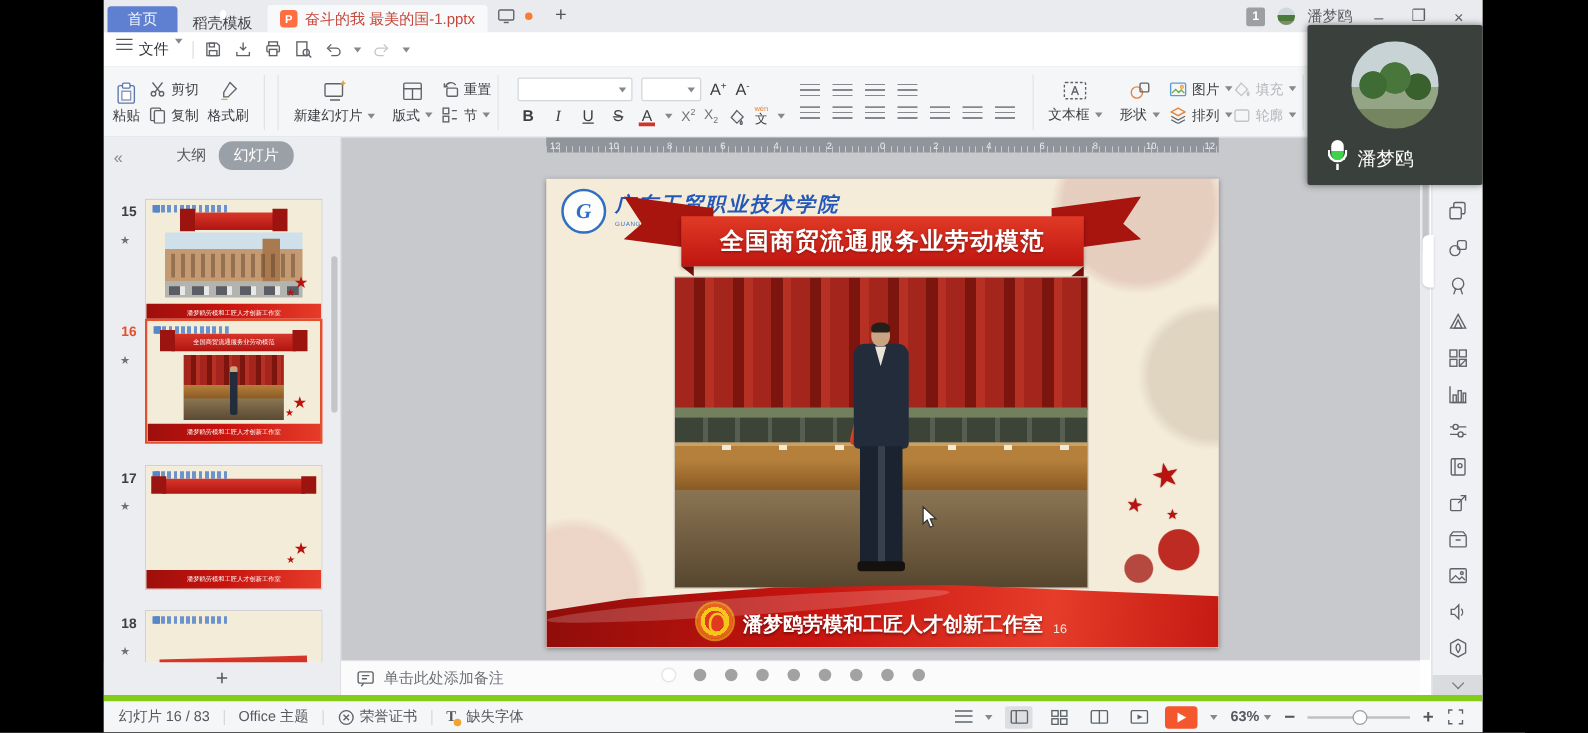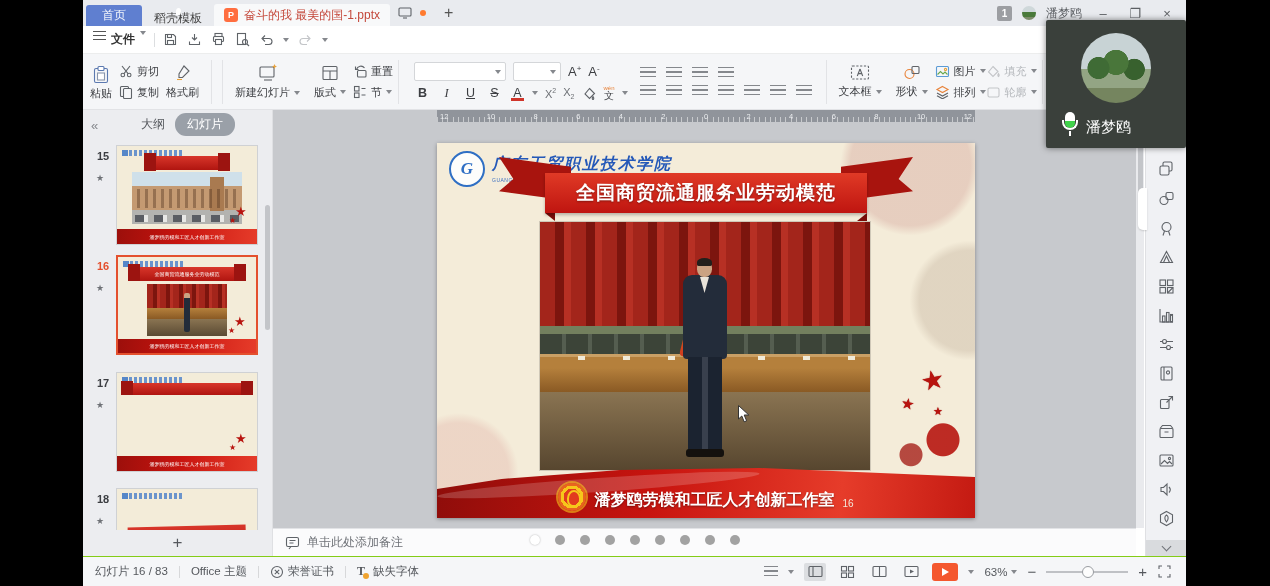--- a/index.html
+++ b/index.html
@@ -18,21 +18,21 @@
 .tab-extra{display:flex;align-items:center;gap:8px;margin-left:8px;color:#8a8d92;}
 .unsaved-dot{width:6px;height:6px;border-radius:50%;background:#ff7a2f;}
 .tab-plus{font-size:16px;color:#555;margin-left:10px;}
 .tb-right{position:absolute;right:0;top:0;height:26px;display:flex;align-items:center;gap:10px;padding-right:8px;}
 .badge1{width:15px;height:15px;background:#9c9ea2;border-radius:2px;color:#fff;font-size:10px;font-weight:bold;display:flex;align-items:center;justify-content:center;}
 .avatar-sm{width:14px;height:14px;border-radius:50%;background:linear-gradient(#cfd8da 0 42%,#4a7a3a 42% 80%,#7d8c6a 80%);}
 .tb-user{font-size:12px;color:#5c5f63;}
 .wc{width:22px;text-align:center;color:#5c5f63;font-size:13px;}
 
 .menubar{position:absolute;left:0;top:26px;width:1103px;height:28px;background:#fff;border-bottom:1px solid #eceded;display:flex;align-items:center;font-size:12px;color:#333;}
-.m-file{display:flex;gap:5px;margin-left:10px;font-weight:bold;}
+.m-file{display:flex;gap:5px;margin-left:10px;}
 .hamb{width:13px;height:9px;border-top:1.5px solid #555;border-bottom:1.5px solid #555;position:relative;}
 .hamb::after{content:"";position:absolute;left:0;top:2.6px;width:13px;height:1.5px;background:#555;}
 .car{width:0;height:0;border-left:3.5px solid transparent;border-right:3.5px solid transparent;border-top:4px solid #85888d;display:inline-block;}
 .msep{width:1px;height:14px;background:#dcdee0;margin:0 8px;}
 .qbtns{display:flex;align-items:center;gap:9px;}
 .qbtns .svgi{display:block;}
 .svgi{fill:none;stroke:#5f6368;stroke-width:1.1px;}
 .svgi.dis{stroke:#c3c5c8;}
 .menu-items{display:flex;align-items:center;gap:21px;margin-left:26px;}
 .pill{background:#e8572a;color:#fff;border-radius:11px;padding:3px 13px;}
@@ -161,27 +161,27 @@
 .rs-icon{position:absolute;left:12px;width:17px;height:17px;}
 .rs-handle{position:absolute;left:-8px;top:78px;width:9px;height:42px;background:#fff;border-radius:5px 0 0 5px;box-shadow:0 1px 2px rgba(0,0,0,.15);}
 .rs-chevron{position:absolute;left:0;bottom:0;width:100%;height:16px;background:#d9dbde;display:flex;align-items:center;justify-content:center;}
 .chev{width:7px;height:7px;border-right:1.5px solid #6f7277;border-bottom:1.5px solid #6f7277;transform:rotate(45deg);margin-top:-3px;}
 
 .notesbar{position:absolute;left:190px;top:528px;width:863px;height:28px;background:#fbfbfc;border-top:1px solid #e2e3e6;display:flex;align-items:center;gap:7px;padding-left:12px;font-size:12px;color:#6f7277;}
 .dots{position:absolute;left:447px;top:535px;display:flex;gap:15px;}
 .dot{width:10px;height:10px;border-radius:50%;background:#a2a2a2;}
 .dot.active{background:#fff;box-shadow:0 0 2px rgba(0,0,0,.3);}
 
-.statusbar{position:absolute;left:0;top:556px;width:1103px;height:30px;background:#f5f6f8;border-top:1px solid #84cc16;display:flex;align-items:center;font-size:11.5px;color:#55585d;}
+.statusbar{position:absolute;left:0;top:556px;width:1103px;height:30px;background:#f5f6f8;border-top:5px solid #84cc16;display:flex;align-items:center;font-size:11.5px;color:#55585d;}
 .ssep{width:1px;height:12px;background:#d7d8da;margin:0 11px;}
 .sb-left{display:flex;align-items:center;margin-left:12px;}
 .sb-item{display:flex;align-items:center;gap:4px;}
 .t-missing{position:relative;font-size:12px;font-weight:bold;color:#55585d;font-family:"Liberation Serif",serif;}
 .t-missing::after{content:"";position:absolute;right:-4px;bottom:0;width:6px;height:6px;border-radius:50%;background:#f0a32f;}
-.sb-right{margin-left:auto;display:flex;align-items:center;gap:10px;padding-right:14px;}
+.sb-right{margin-left:auto;display:flex;align-items:center;gap:10px;padding-right:14px;font-weight:bold;}
 .viewbtn{width:22px;height:18px;display:flex;align-items:center;justify-content:center;border-radius:2px;}
 .viewbtn.sel{background:#dcdee1;}
 .playpill{width:26px;height:18px;background:#f4572e;border-radius:3px;display:flex;align-items:center;justify-content:center;}
 .playpill::after{content:"";border-left:7px solid #fff;border-top:4.5px solid transparent;border-bottom:4.5px solid transparent;margin-left:1px;}
 .slider{position:relative;width:82px;height:14px;}
 .slider .track{position:absolute;left:0;top:6.5px;width:100%;height:1.5px;background:#bfc1c5;}
 .slider .mid{position:absolute;left:50%;top:4px;width:1.5px;height:7px;background:#bfc1c5;}
 .slider .knob{position:absolute;left:36px;top:1px;width:12px;height:12px;border-radius:50%;background:#fdfdfd;border:1px solid #9a9da2;}
 .zoomtxt{display:flex;align-items:center;gap:4px;}
 .pm{font-size:15px;color:#55585d;line-height:1;}
@@ -470,21 +470,21 @@
     <div class="leftpanel">
       <div class="lp-head">
         <span class="lp-collapse">«</span>
         <span class="lp-tabs">
           <span>大纲</span>
           <span class="lp-tab-pill">幻灯片</span>
         </span>
       </div>
       <div class="thumbs">
 
-        <div class="thumb-row" style="top:5px;height:102px;">
+        <div class="thumb-row" style="top:19px;height:102px;">
           <span class="t-num">15</span>
           <span class="t-star">★</span>
           <div class="t-card">
             <div class="ms">
               <div class="m-logo"></div>
               <div class="m-ribbon" style="left:26%;right:26%;">
                   <span style="color:#f6d431;"></span>
                 </div>
               <div class="m15-photo">
                 <div class="m15-tower"></div>

